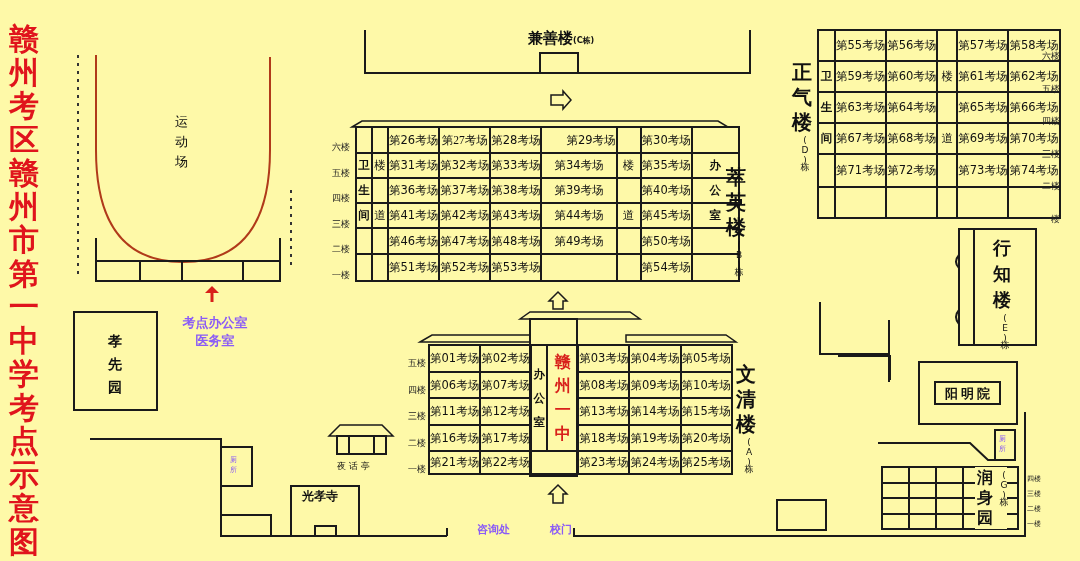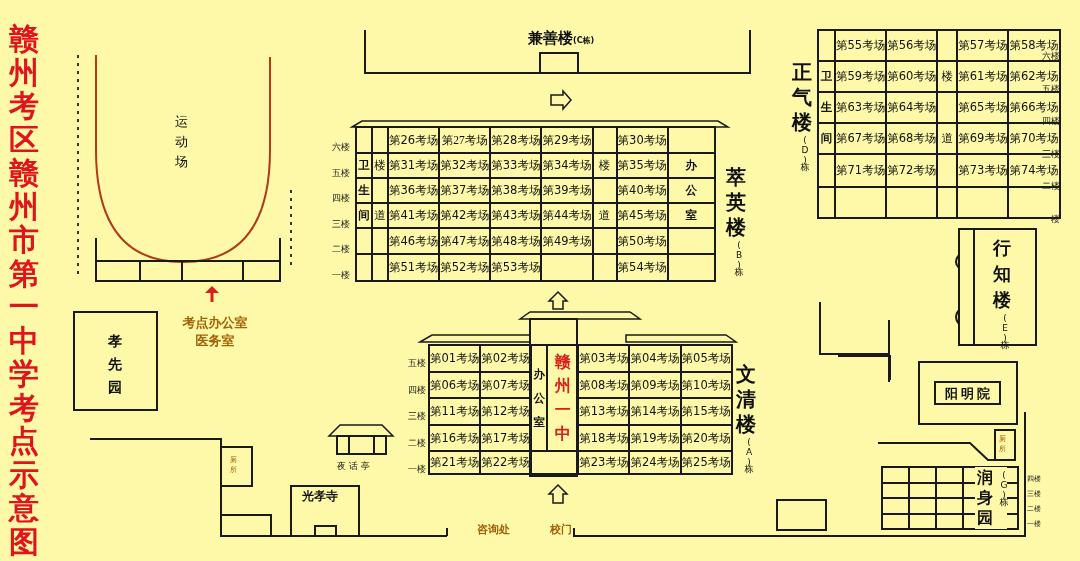--- a/index.html
+++ b/index.html
@@ -5,21 +5,21 @@
   html, body { margin:0; padding:0; }
   body { width:1080px; height:561px; background:#FEF9A8; position:relative; overflow:hidden;
          font-family:"DejaVu Sans", sans-serif; color:#111; }
   .abs { position:absolute; }
   .vtxt { writing-mode:vertical-rl; text-orientation:upright; }
   .title { left:6px; top:22px; color:#E0141C; font-size:30px; font-weight:bold; line-height:33.5px; letter-spacing:0; width:36px; text-align:center; }
   .title span { display:block; }
   table.grid { border-collapse:collapse; position:absolute; }
   table.grid td { border:2px solid #1a1a1a; padding:0; text-align:center; font-size:11.5px; white-space:nowrap; color:#111; }
   .flabel { position:absolute; font-size:9px; color:#222; }
-  .red { color:#a16207; }
+  .red { color:#8b5cf6; }
   .blue { color:#1530C0; font-weight:bold; }
   .big { font-weight:bold; font-size:20px; }
   svg { position:absolute; left:0; top:0; }
 </style>
 </head>
 <body>
 
 <div class="abs title">
   <span>赣</span>
     <span>州</span>
@@ -150,21 +150,21 @@
     <div>一楼</div>
 </div>
 <table class="grid" style="left:355px;top:126px;">
   <tbody>
       <tr style="height:26px;">
     <td style="width:14px;"></td>
         <td style="width:14px;"></td>
     <td style="width:48px;">第26考场</td>
     <td style="width:48px;font-family:Liberation Serif, serif;">第27考场</td>
     <td style="width:48px;">第28考场</td>
-    <td style="width:48px;">第29考场</td>
+    <td style="width:48px;padding-left:24px;">第29考场</td>
     <td style="width:22px;"></td>
     <td style="width:48px;">第30考场</td>
     <td style="width:45px;"></td>
   </tr>
   <tr style="height:25px;">
     <td class="red" style="font-weight:bold;">卫</td>
         <td>楼</td>
     <td>第31考场</td>
     <td>第32考场</td>
     <td>第33考场</td>

